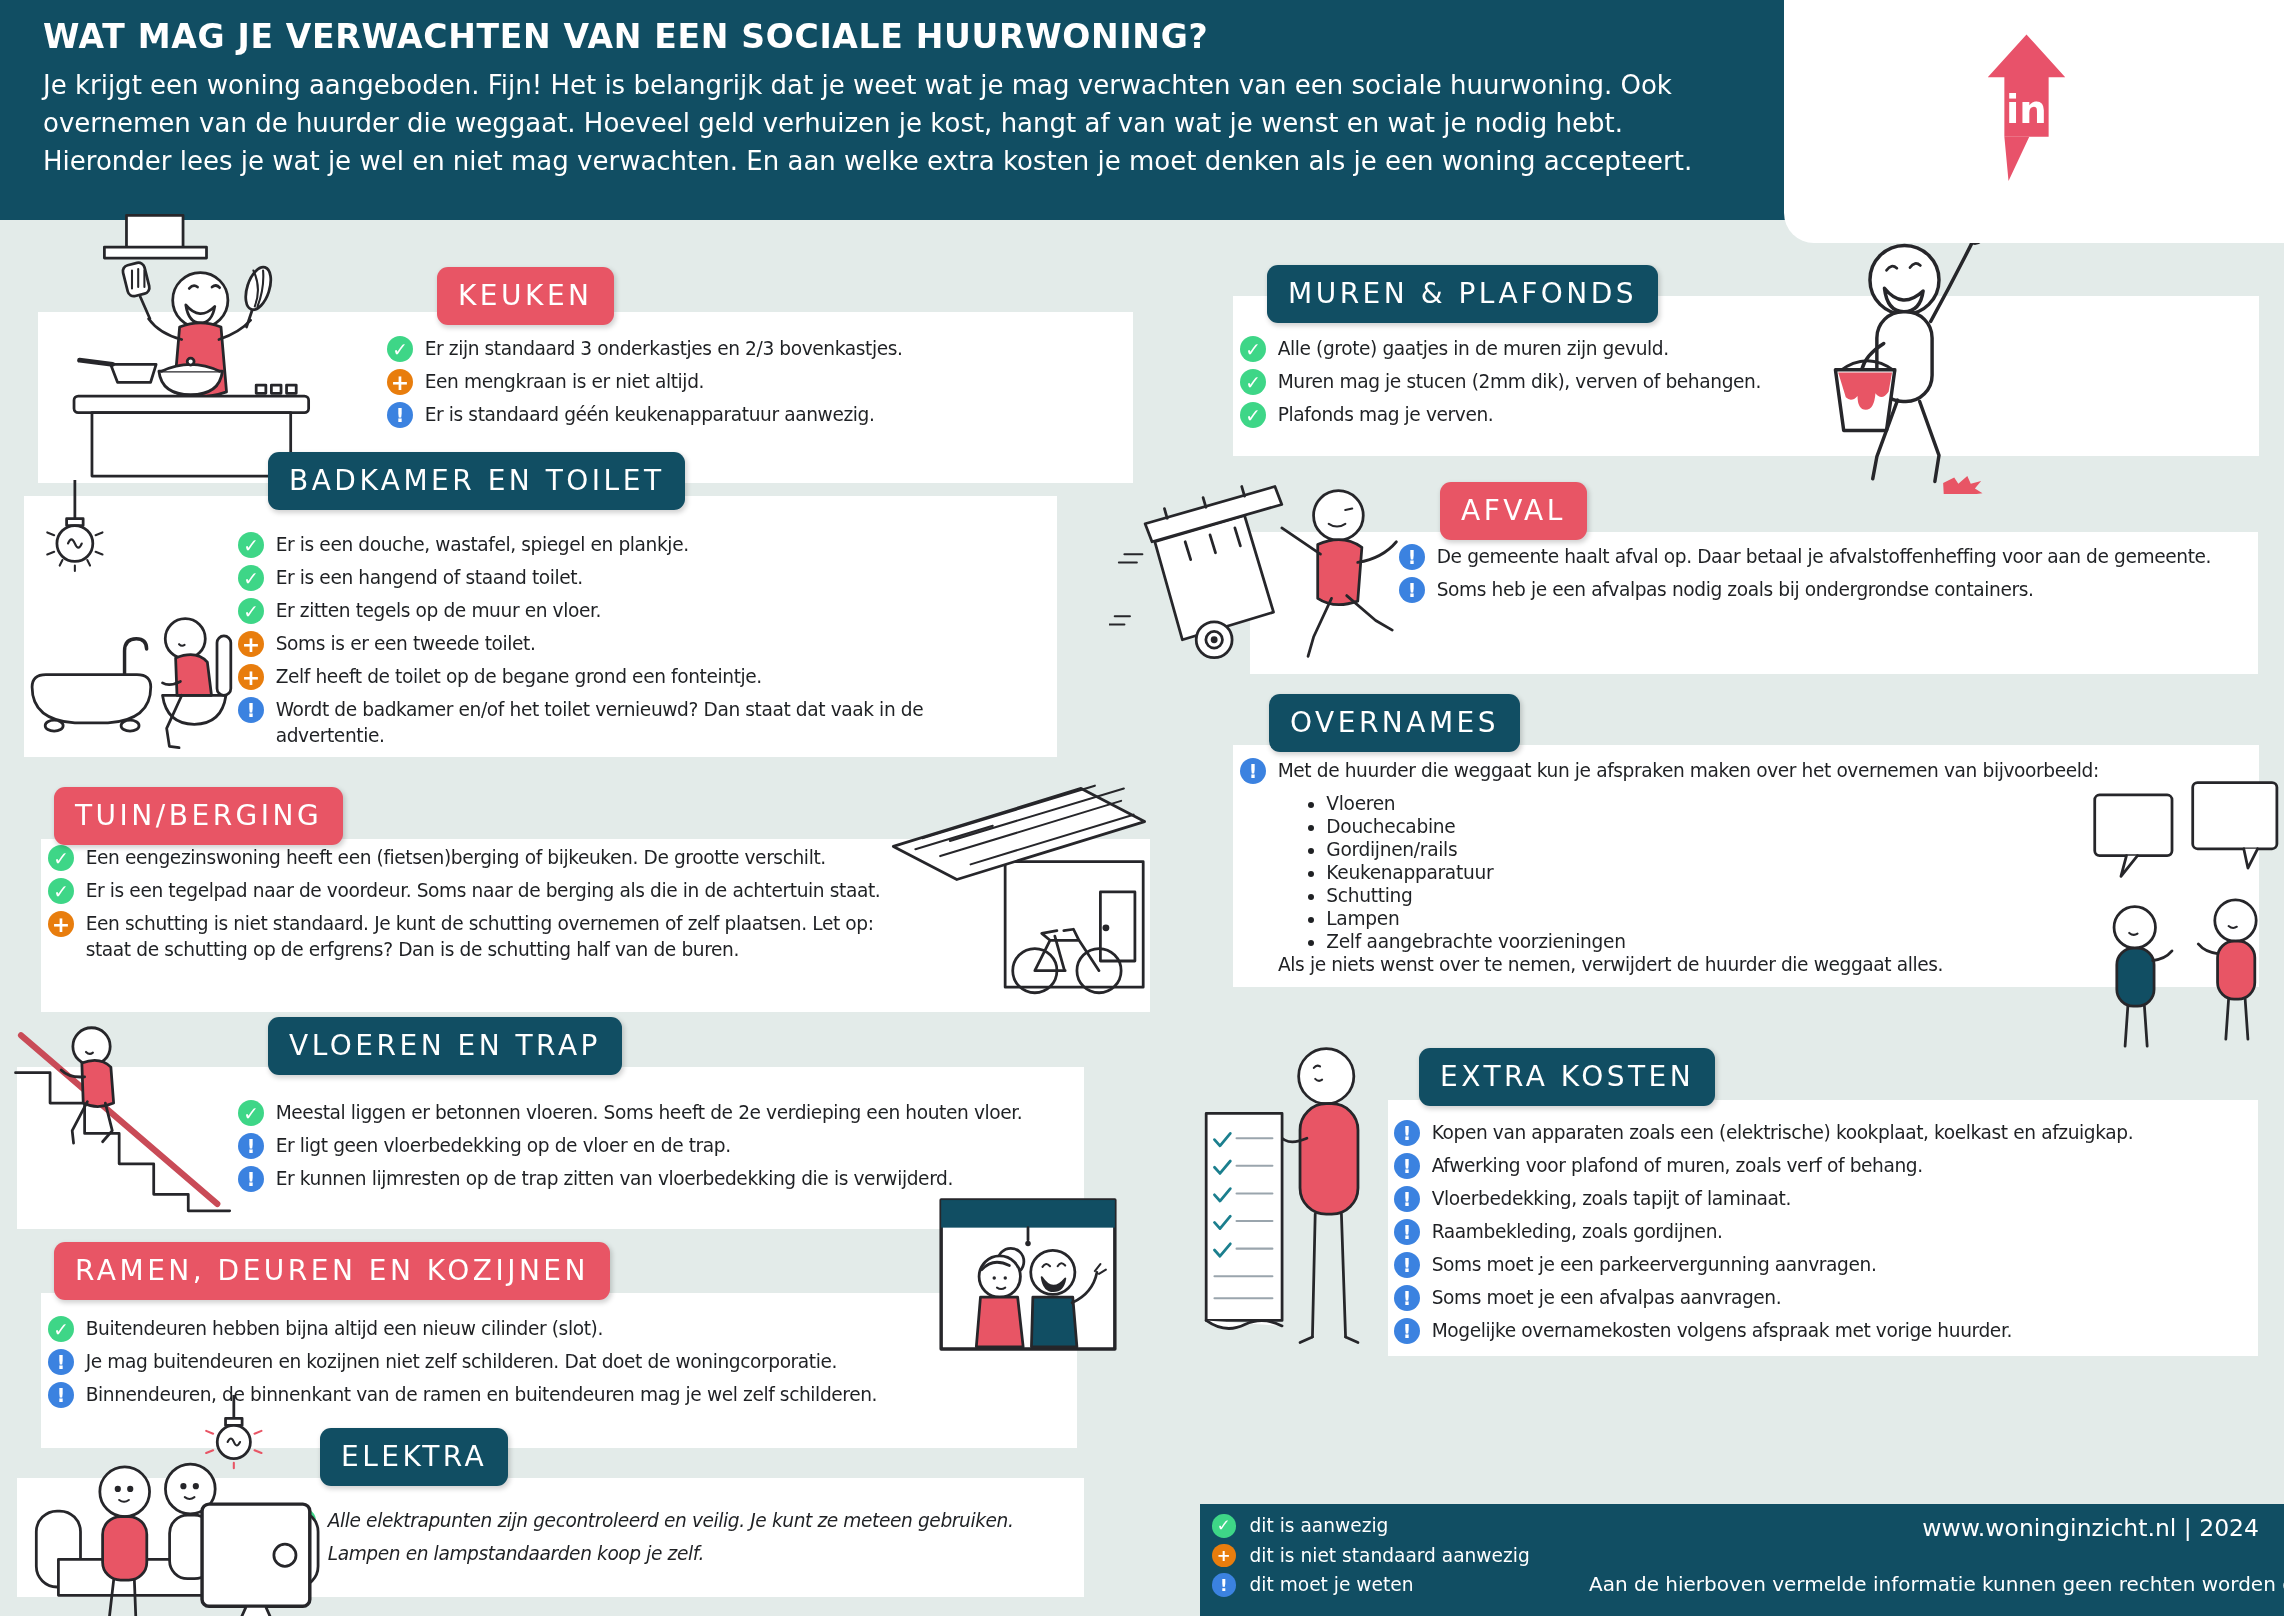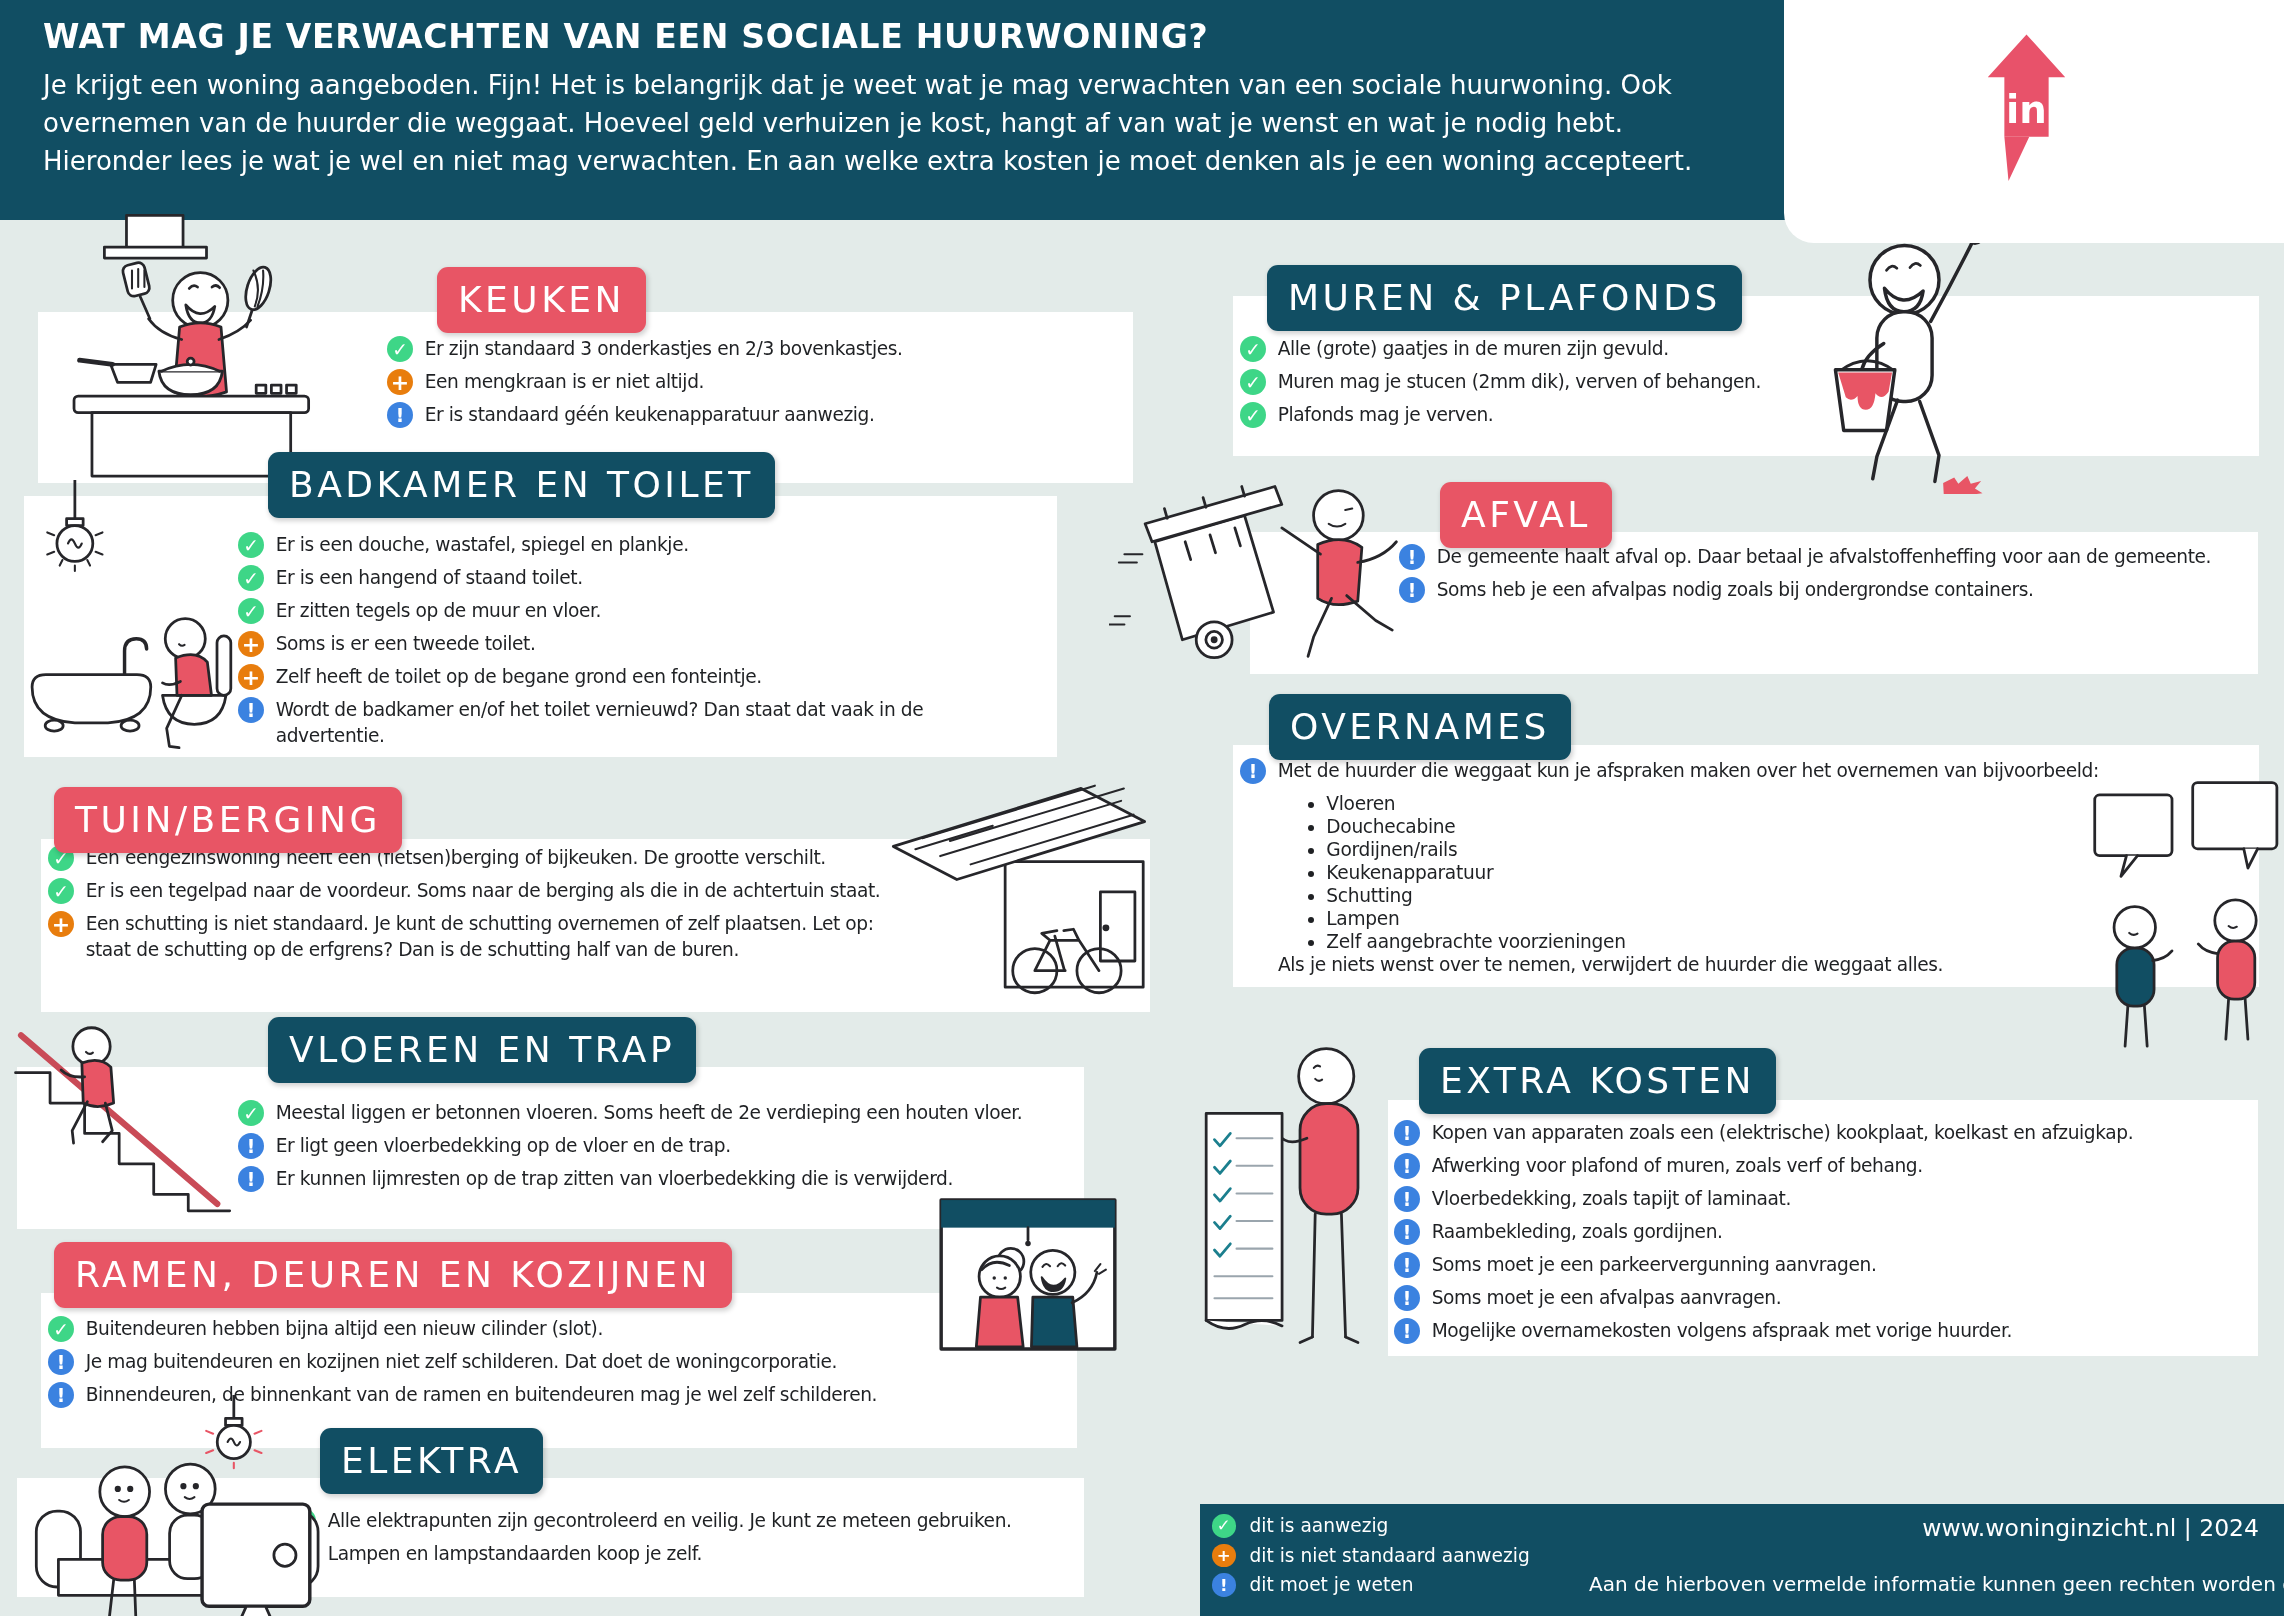--- a/index.html
+++ b/index.html
@@ -17,21 +17,21 @@
   .logo-word{position:absolute;top:95px;font-size:58px;font-weight:bold;color:#1d4a5e;letter-spacing:-1.4px;}
   .logo-word.left{left:1797px;}
   .logo-word.right{left:2072px;}
   .logo-house{position:absolute;left:1985px;top:33px;z-index:4;}
   .logo-tagline{position:absolute;left:2064px;top:167px;color:#e8526a;font-size:21px;letter-spacing:7px;white-space:nowrap;}
 
   
   .band{position:absolute;background:#fff;z-index:1;}
 
   
-  .badge{position:absolute;z-index:3;color:#fff;font-size:36px;letter-spacing:3.5px;line-height:1;padding:15px 21px;border-radius:11px;box-shadow:1.4px 2.8px 5.5px rgba(0,0,0,.18);white-space:nowrap;}
+  .badge{position:absolute;z-index:3;color:#fff;font-size:28px;letter-spacing:3.5px;line-height:1;padding:15px 21px;border-radius:11px;box-shadow:1.4px 2.8px 5.5px rgba(0,0,0,.18);white-space:nowrap;}
   .badge.red{background:#e85565;}
   .badge.teal{background:#114e63;}
 
   
   .items{position:absolute;z-index:2;}
   .item{display:flex;gap:11.7px;margin-bottom:7px;align-items:flex-start;}
   .item .txt{font-size:18.6px;line-height:26px;color:#1f2124;letter-spacing:-0.4px;}
   .ic{width:26px;height:26px;border-radius:50%;display:flex;align-items:center;justify-content:center;color:#fff;font-size:18.6px;font-weight:bold;flex:none;}
   .ic-check{background:#3ed687;}
   .ic-plus{background:#e87d0d;font-size:22px;}
@@ -243,21 +243,21 @@
       </div>
       <div class="item">
         <span class="ic ic-exclamation">!</span>
         <span class="txt">Je mag buitendeuren en kozijnen niet zelf schilderen. Dat doet de woningcorporatie.</span>
       </div>
       <div class="item">
         <span class="ic ic-exclamation">!</span>
         <span class="txt">Binnendeuren, de binnenkant van de ramen en buitendeuren mag je wel zelf schilderen.</span>
       </div>
     </div>
-  <div class="items" style="left:290px;top:1508px;width:801px;">
+  <div class="items" style="left:290px;top:1508px;width:801px;font-style:italic;">
       <div class="item">
         <span class="ic ic-check">✓</span>
         <span class="txt">Alle elektrapunten zijn gecontroleerd en veilig. Je kunt ze meteen gebruiken.</span>
       </div>
       <div class="item">
         <span class="ic ic-exclamation">!</span>
         <span class="txt">Lampen en lampstandaarden koop je zelf.</span>
       </div>
     </div>
 

